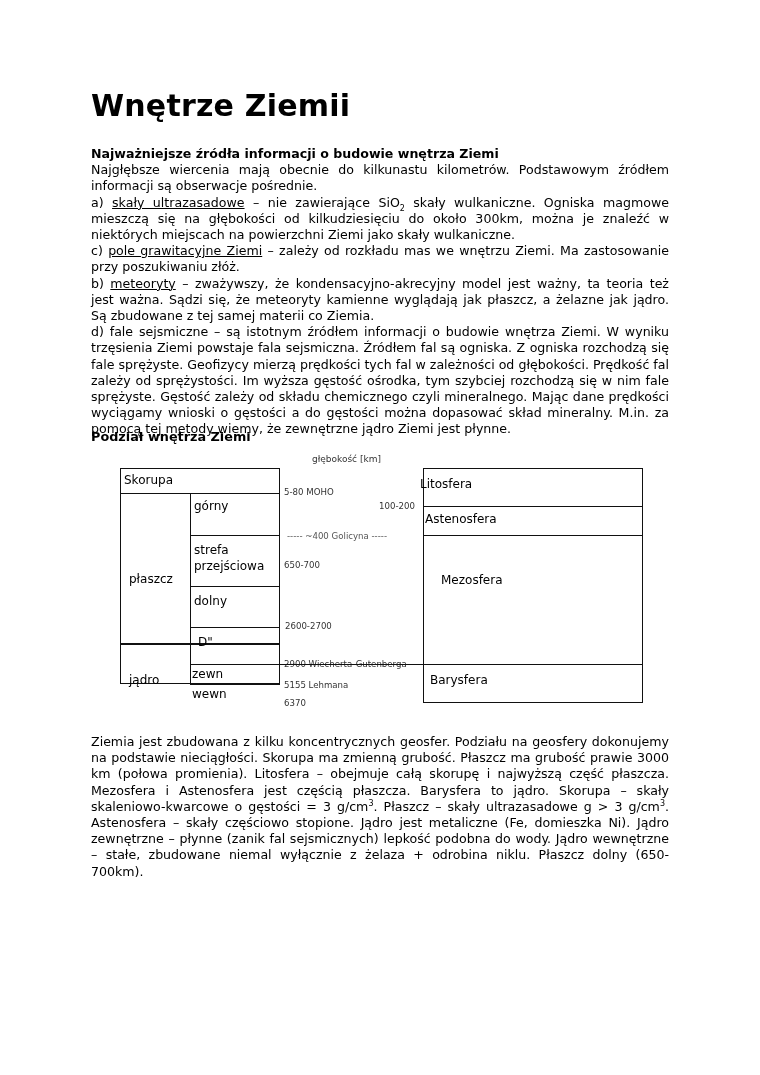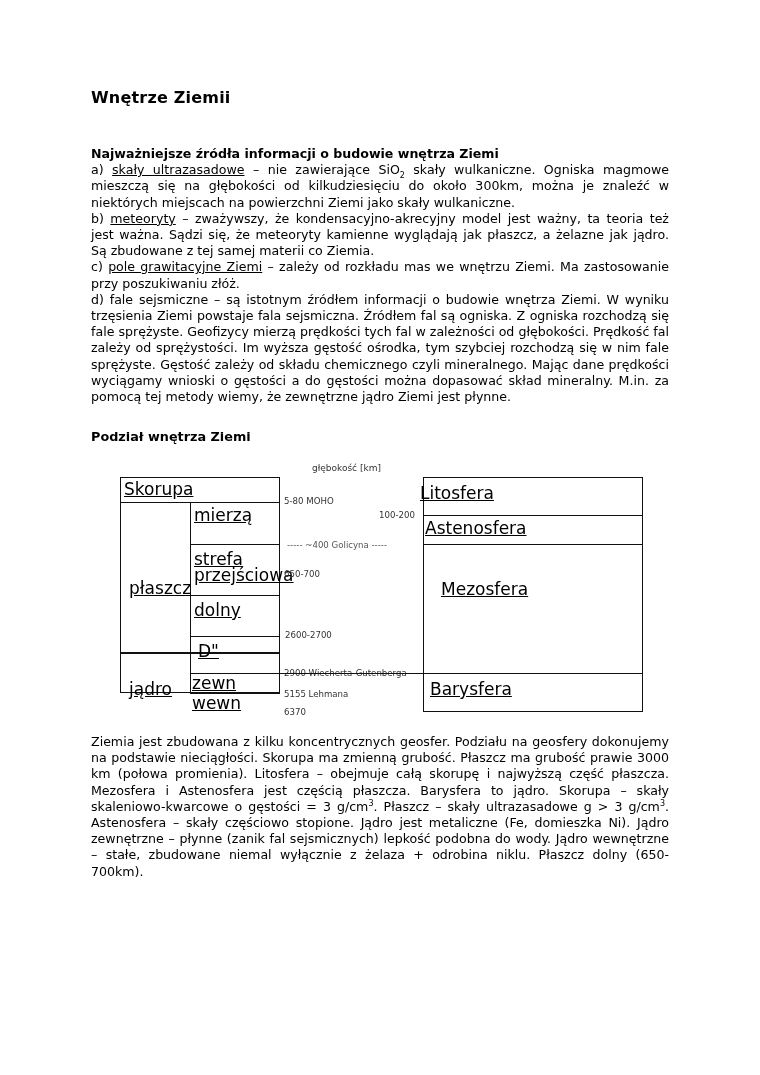--- a/index.html
+++ b/index.html
@@ -1,48 +1,49 @@
 <!DOCTYPE html>
 <html><head>
 <meta charset="utf-8">
 <style>
   html, body { margin: 0; padding: 0; background: #ffffff; }
   body { width: 760px; height: 1075px; position: relative; overflow: hidden;
          font-family: "DejaVu Sans", sans-serif; color: #000; }
   .page { position: absolute; left: 91px; top: 0; width: 578px; }
-  h1 { position: absolute; top: 88px; left: 0; margin: 0; font-size: 16px; font-weight: bold; letter-spacing: 0.2px; }
+  h1 { position: absolute; top: 88px; left: 0; margin: 0; font-size: 30px; font-weight: bold; letter-spacing: 0.2px; }
   .sec1 { position: absolute; top: 146px; left: 0; width: 578px; font-size: 12.6px; line-height: 16.2px; text-align: justify; }
   .sec1 p { margin: 0; }
   .bold { font-weight: bold; }
   u { text-decoration: underline; }
   h2 { position: absolute; top: 429px; left: 0; margin: 0; font-size: 12.8px; font-weight: bold; }
   .sec2 { position: absolute; top: 734px; left: 0; width: 578px; font-size: 12.6px; line-height: 16.2px; text-align: justify; }
   .sec2 p { margin: 0; }
   sub, sup { font-size: 8px; line-height: 0; }
 
   
   .diag { position: absolute; left: 0; top: 0; width: 760px; height: 1075px; pointer-events: none; }
-  .diag * { pointer-events: auto; margin-top: 9px; }
+  .diag * { pointer-events: auto; }
   .box { position: absolute; border: 1.3px solid #111; box-sizing: border-box; }
   .hline { position: absolute; height: 0; border-top: 1.3px solid #111; }
   .vline { position: absolute; width: 0; border-left: 1.3px solid #111; }
-  .lbl { position: absolute; font-size: 17px; white-space: nowrap; line-height: 16px; text-decoration: underline; }
+  .lbl { position: absolute; font-size: 12px; white-space: nowrap; line-height: 16px; }
   .depth { position: absolute; font-size: 8.6px; color: #333; white-space: nowrap; line-height: 10px; }
 </style>
 </head>
 <body>
 
 <div class="page">
   <h1>Wnętrze Ziemii</h1>
 
   <div class="sec1">
     <p class="bold">Najważniejsze źródła informacji o budowie wnętrza Ziemi</p>
+    <p>Najgłębsze wiercenia mają obecnie do kilkunastu kilometrów. Podstawowym źródłem informacji są obserwacje pośrednie.</p>
     <p><span>a) </span><u>skały ultrazasadowe</u><span> – nie zawierające SiO</span><sub>2</sub><span> skały wulkaniczne. Ogniska magmowe mieszczą się na głębokości od kilkudziesięciu do około 300km, można je znaleźć w niektórych miejscach na powierzchni Ziemi jako skały wulkaniczne.</span></p>
+    <p><span>c) </span><u>pole grawitacyjne Ziemi</u><span> – zależy od rozkładu mas we wnętrzu Ziemi. Ma zastosowanie przy poszukiwaniu złóż.</span></p>
     <p><span>b) </span><u>meteoryty</u><span> – zważywszy, że kondensacyjno-akrecyjny model jest ważny, ta teoria też jest ważna. Sądzi się, że meteoryty kamienne wyglądają jak płaszcz, a żelazne jak jądro. Są zbudowane z tej samej materii co Ziemia.</span></p>
-    <p><span>c) </span><u>pole grawitacyjne Ziemi</u><span> – zależy od rozkładu mas we wnętrzu Ziemi. Ma zastosowanie przy poszukiwaniu złóż.</span></p>
     <p>d) fale sejsmiczne – są istotnym źródłem informacji o budowie wnętrza Ziemi. W wyniku trzęsienia Ziemi powstaje fala sejsmiczna. Źródłem fal są ogniska. Z ogniska rozchodzą się fale sprężyste. Geofizycy mierzą prędkości tych fal w zależności od głębokości. Prędkość fal zależy od sprężystości. Im wyższa gęstość ośrodka, tym szybciej rozchodzą się w nim fale sprężyste. Gęstość zależy od składu chemicznego czyli mineralnego. Mając dane prędkości wyciągamy wnioski o gęstości a do gęstości można dopasować skład mineralny. M.in. za pomocą tej metody wiemy, że zewnętrzne jądro Ziemi jest płynne.</p>
   </div>
 
   <h2>Podział wnętrza Ziemi</h2>
 
   <div class="sec2">
     <p><span>Ziemia jest zbudowana z kilku koncentrycznych geosfer. Podziału na geosfery dokonujemy na podstawie nieciągłości. Skorupa ma zmienną grubość. Płaszcz ma grubość prawie 3000 km (połowa promienia). Litosfera – obejmuje całą skorupę i najwyższą część płaszcza. Mezosfera i Astenosfera jest częścią płaszcza. Barysfera to jądro. Skorupa – skały skaleniowo-kwarcowe o gęstości = 3 g/cm</span><sup>3</sup><span>. Płaszcz – skały ultrazasadowe g &gt; 3 g/cm</span><sup>3</sup><span>. Astenosfera – skały częściowo stopione. Jądro jest metaliczne (Fe, domieszka Ni). Jądro zewnętrzne – płynne (zanik fal sejsmicznych) lepkość podobna do wody. Jądro wewnętrzne – stałe, zbudowane niemal wyłącznie z żelaza + odrobina niklu. Płaszcz dolny (650-700km).</span></p>
   </div>
 </div>
 
@@ -53,21 +54,21 @@
   <div class="box" style="left:120px; top:644px; width:160px; height:40px;"></div>
   <div class="hline" style="left:120px; top:493px; width:160px;"></div>
   <div class="vline" style="left:190px; top:493px; height:191px;"></div>
   <div class="hline" style="left:190px; top:535px; width:90px;"></div>
   <div class="hline" style="left:190px; top:586px; width:90px;"></div>
   <div class="hline" style="left:190px; top:627px; width:90px;"></div>
   <div class="hline" style="left:190px; top:664px; width:90px;"></div>
 
   <div class="lbl" style="left:124px; top:472px;">Skorupa</div>
   <div class="lbl" style="left:129px; top:571px;">płaszcz</div>
-  <div class="lbl" style="left:194px; top:498px;">mierzą</div>
+  <div class="lbl" style="left:194px; top:498px;">górny</div>
   <div class="lbl" style="left:194px; top:542px;">strefa</div>
   <div class="lbl" style="left:194px; top:558px;text-align:right;">przejściowa</div>
   <div class="lbl" style="left:194px; top:593px;">dolny</div>
   <div class="lbl" style="left:198px; top:634px;">D"</div>
   <div class="lbl" style="left:129px; top:672px;">jądro</div>
   <div class="lbl" style="left:192px; top:666px;">zewn</div>
   <div class="lbl" style="left:192px; top:686px;text-align:right;">wewn</div>
   <div class="hline" style="left:190px; top:684px; width:90px;"></div>
 
   <div class="depth" style="left:284px; top:487px;">5-80 MOHO</div>

